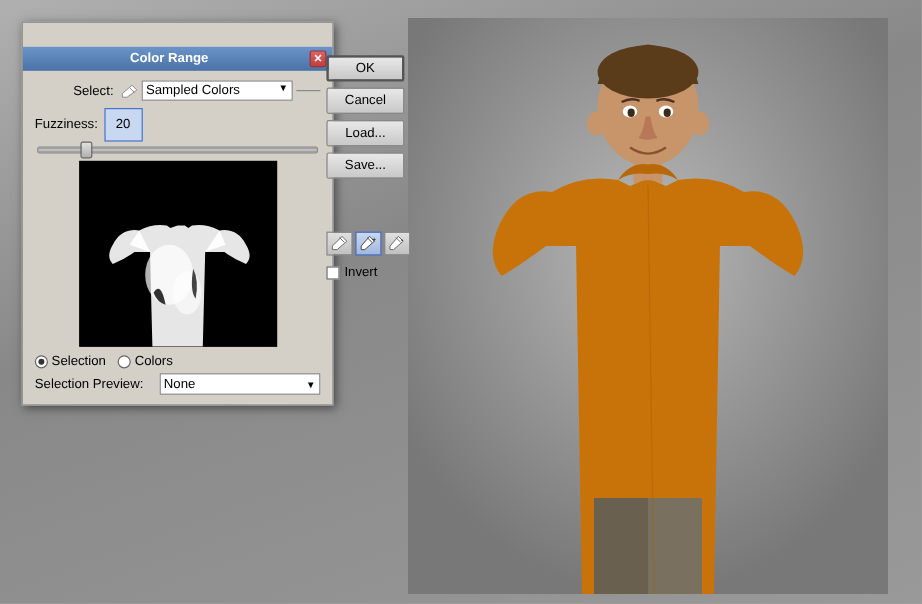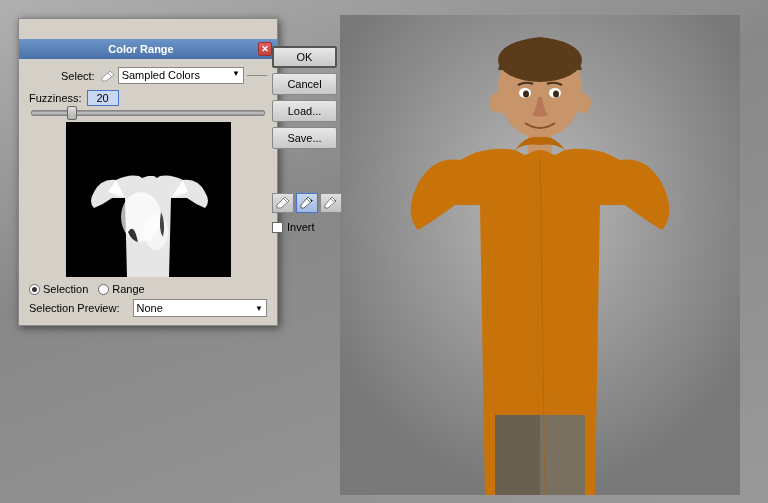--- a/index.html
+++ b/index.html
@@ -127,21 +127,21 @@
       margin-bottom: 4px;
     }
 
     .fuzziness-label {
       font-size: 11px;
       margin-right: 5px;
     }
 
     .fuzziness-input {
       width: 32px;
-      height: 16px;
+      height: 28px;
       border: 1px solid #4a72c8;
       background: #c8d8f0;
       font-size: 11px;
       text-align: center;
       color: #000;
       padding: 0 2px;
     }
 
     
     .slider-row {
@@ -436,21 +436,21 @@
       </svg>
     </div>
 
     <div class="radio-row">
       <div class="radio-option">
         <div class="radio-circle checked"></div>
         <span>Selection</span>
       </div>
       <div class="radio-option">
         <div class="radio-circle"></div>
-        <span>Range</span>
+        <span>Colors</span>
       </div>
     </div>
 
     <div class="sel-preview-row">
       <span class="sel-preview-label">Selection Preview:</span>
       <div class="sel-preview-dropdown">
         <span>None</span>
         <span style="margin-left:auto;font-size:8px">▼</span>
       </div>
     </div>

